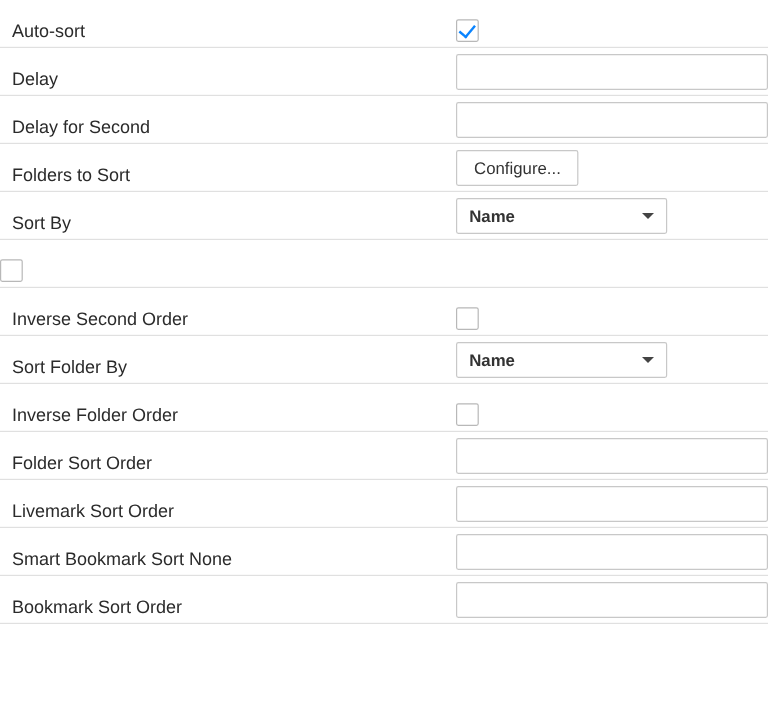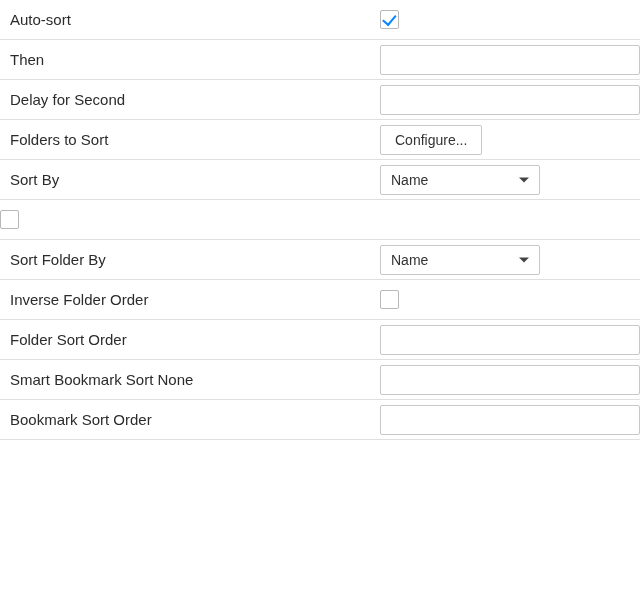--- a/index.html
+++ b/index.html
@@ -12,21 +12,21 @@
       font-size: 14px;
       color: #333;
       background: #fff;
       width: 640px;
     }
     .settings-table {
       width: 100%;
     }
     .row {
       display: flex;
-      align-items: center;
+      align-items: flex-end;
       border-bottom: 1px solid #e0e0e0;
       min-height: 40px;
       padding: 4px 0;
     }
     .label-col {
       flex: 0 0 380px;
       padding-left: 10px;
       font-size: 15px;
       color: #2b2b2b;
     }
@@ -76,30 +76,31 @@
       border-radius: 2px;
       background: #fff;
       padding: 0 14px;
       font-size: 14px;
       font-family: inherit;
       color: #333;
       cursor: pointer;
     }
     .select {
       position: relative;
-      width: 160px;
+      width: 176px;
       height: 30px;
       border: 1px solid #c8c8c8;
       border-radius: 2px;
       background: #fff;
       display: flex;
       align-items: center;
       padding: 0 28px 0 10px;
       cursor: pointer;
       font-size: 14px;
+      font-weight: bold;
     }
     .select-caret {
       position: absolute;
       right: 10px;
       top: 50%;
       transform: translateY(-50%);
       width: 0;
       height: 0;
       border-left: 5px solid transparent;
       border-right: 5px solid transparent;
@@ -112,21 +113,21 @@
 <div class="settings-table">
 
   <div class="row">
     <div class="label-col">Auto-sort</div>
     <div class="control-col">
       <span class="checkbox checked"></span>
     </div>
   </div>
 
   <div class="row">
-    <div class="label-col">Then</div>
+    <div class="label-col">Delay</div>
     <div class="control-col">
       <input type="text" class="text-input wide" value="" style="">
     </div>
   </div>
 
   <div class="row">
     <div class="label-col">Delay for Second</div>
     <div class="control-col">
       <input type="text" class="text-input wide" value="" style="">
     </div>
@@ -150,20 +151,26 @@
     </div>
   </div>
 
   <div class="row">
     <div class="control-col">
       <span class="checkbox"></span>
     </div>
   </div>
 
 
+  <div class="row">
+    <div class="label-col">Inverse Second Order</div>
+    <div class="control-col">
+      <span class="checkbox"></span>
+    </div>
+  </div>
 
   <div class="row">
     <div class="label-col">Sort Folder By</div>
     <div class="control-col">
       <div class="select">
         <span>Name</span>
         <span class="select-caret"></span>
       </div>
     </div>
   </div>
@@ -175,20 +182,26 @@
     </div>
   </div>
 
   <div class="row">
     <div class="label-col">Folder Sort Order</div>
     <div class="control-col">
       <input type="text" class="text-input wide" value="" style="">
     </div>
   </div>
 
+  <div class="row">
+    <div class="label-col">Livemark Sort Order</div>
+    <div class="control-col">
+      <input type="text" class="text-input wide" value="" style="">
+    </div>
+  </div>
 
   <div class="row">
     <div class="label-col">Smart Bookmark Sort None</div>
     <div class="control-col">
       <input type="text" class="text-input wide" value="" style="">
     </div>
   </div>
 
   <div class="row">
     <div class="label-col">Bookmark Sort Order</div>

